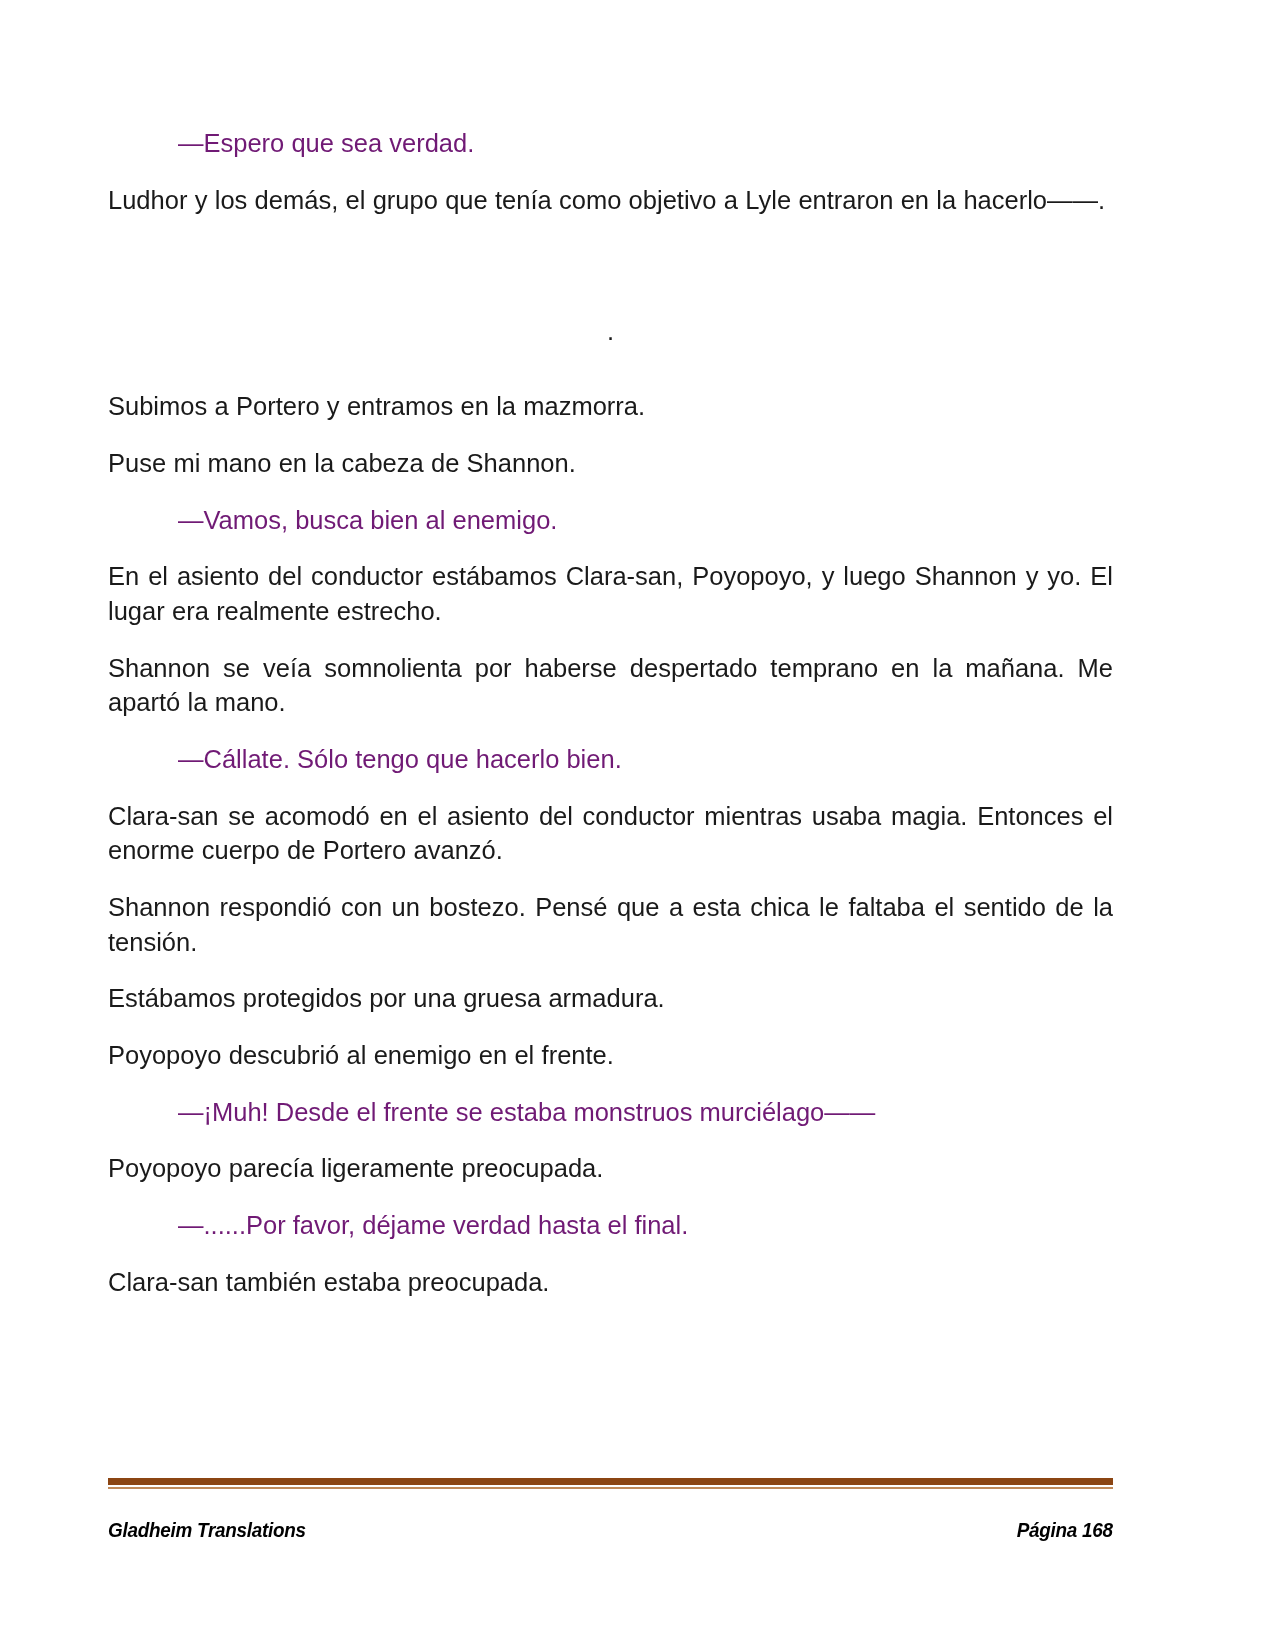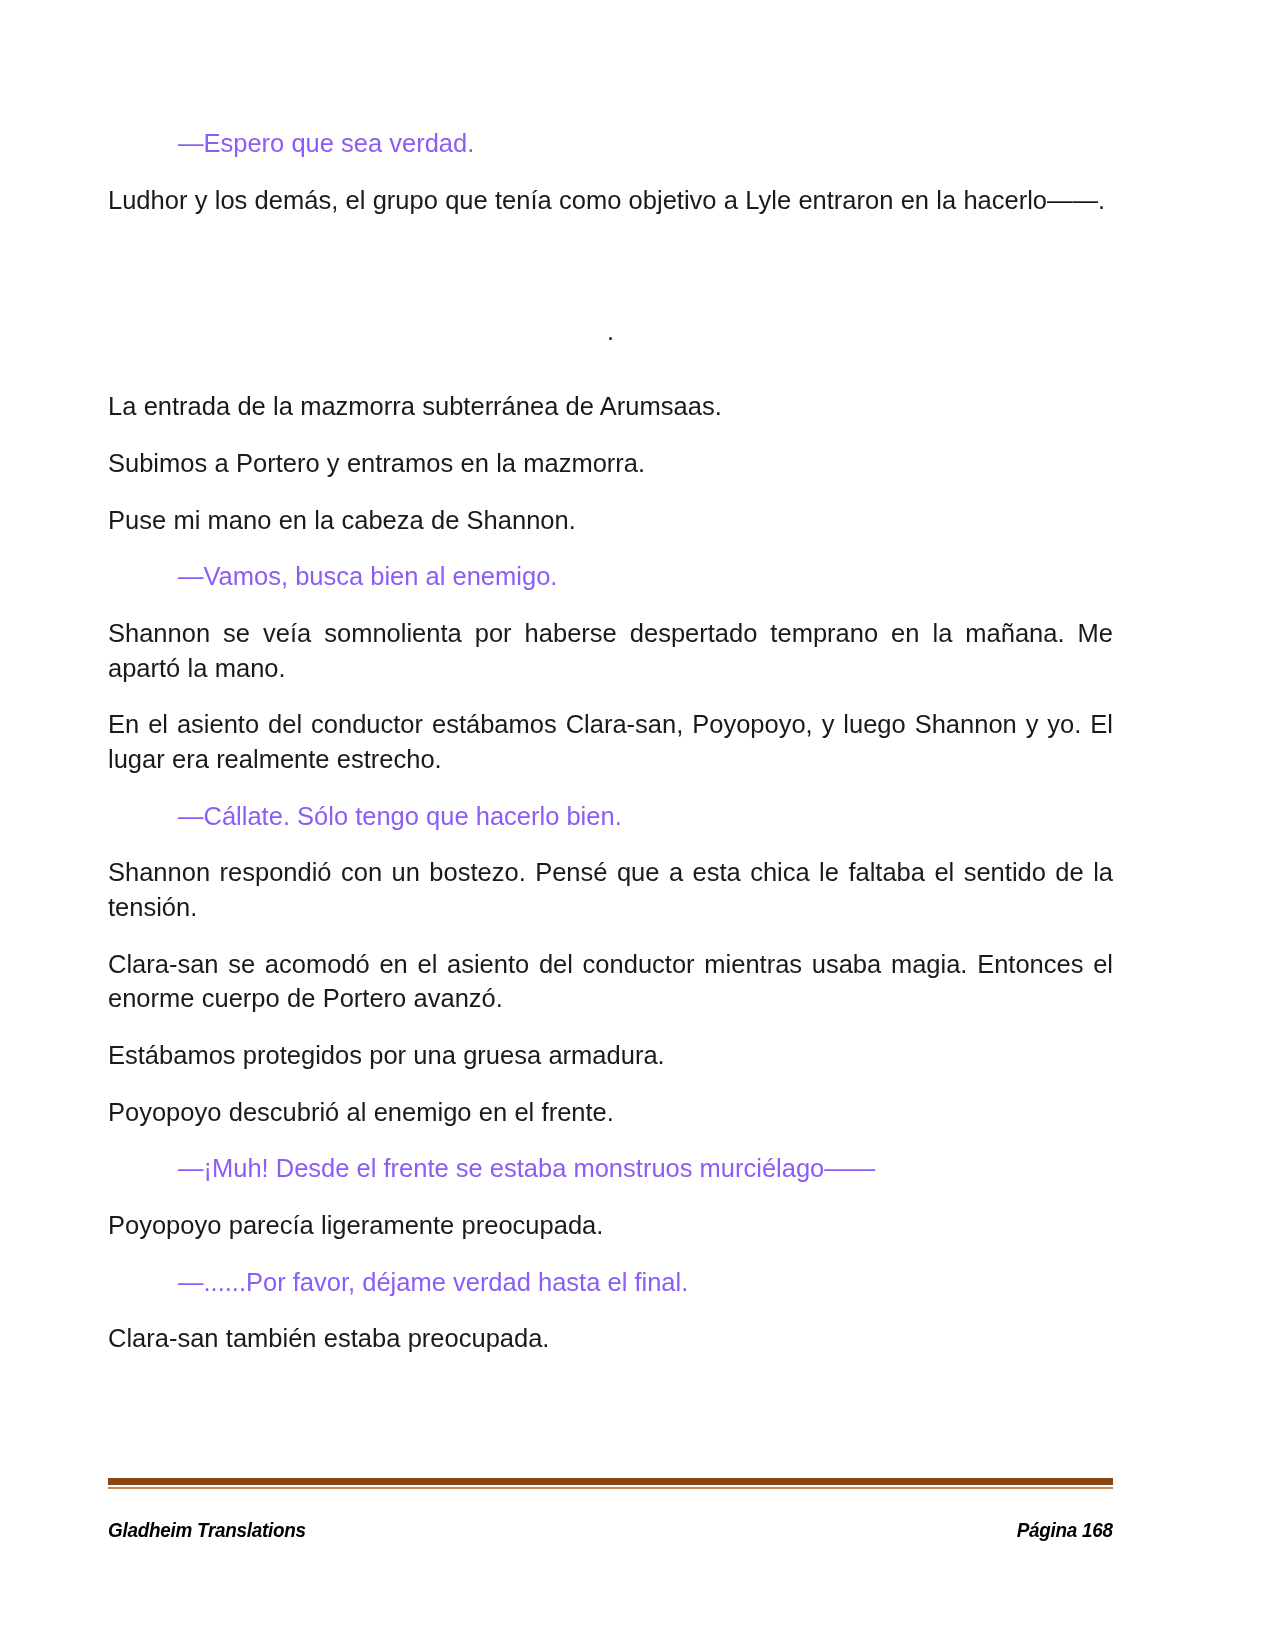--- a/index.html
+++ b/index.html
@@ -61,21 +61,21 @@
   p.para.last-line-natural {
     text-align-last: left;
   }
 
   p.dialogue {
     margin: 0 0 22px 0;
     padding-left: 70px;
     font-size: 25.5px;
     line-height: 1.36;
     text-align: left;
-    color: #8b5cf6;
+    color: #701a75;
   }
 
   
   .scene-break {
     margin: 0;
     height: 150px;
     position: relative;
   }
   .scene-break .dot {
     position: absolute;
@@ -146,29 +146,28 @@
 
 <div class="page">
 
 
   <div class="body-area" id="body-area">
       <p class="dialogue">—Espero que sea verdad.</p>
       <p class="para last-line-natural">Ludhor y los demás, el grupo que tenía como objetivo a Lyle entraron en la hacerlo——.</p>
       <div class="scene-break">
         <div class="dot">.</div>
       </div>
-      <p class="para last-line-natural">La entrada de la mazmorra subterránea de Arumsaas.</p>
       <p class="para last-line-natural">Subimos a Portero y entramos en la mazmorra.</p>
       <p class="para last-line-natural">Puse mi mano en la cabeza de Shannon.</p>
       <p class="dialogue">—Vamos, busca bien al enemigo.</p>
+      <p class="para last-line-natural">En el asiento del conductor estábamos Clara-san, Poyopoyo, y luego Shannon y yo. El lugar era realmente estrecho.</p>
       <p class="para last-line-natural">Shannon se veía somnolienta por haberse despertado temprano en la mañana. Me apartó la mano.</p>
-      <p class="para last-line-natural">En el asiento del conductor estábamos Clara-san, Poyopoyo, y luego Shannon y yo. El lugar era realmente estrecho.</p>
       <p class="dialogue">—Cállate. Sólo tengo que hacerlo bien.</p>
+      <p class="para last-line-natural">Clara-san se acomodó en el asiento del conductor mientras usaba magia. Entonces el enorme cuerpo de Portero avanzó.</p>
       <p class="para last-line-natural">Shannon respondió con un bostezo. Pensé que a esta chica le faltaba el sentido de la tensión.</p>
-      <p class="para last-line-natural">Clara-san se acomodó en el asiento del conductor mientras usaba magia. Entonces el enorme cuerpo de Portero avanzó.</p>
       <p class="para last-line-natural">Estábamos protegidos por una gruesa armadura.</p>
       <p class="para last-line-natural">Poyopoyo descubrió al enemigo en el frente.</p>
       <p class="dialogue">—¡Muh! Desde el frente se estaba monstruos murciélago——</p>
       <p class="para last-line-natural">Poyopoyo parecía ligeramente preocupada.</p>
       <p class="dialogue">—......Por favor, déjame verdad hasta el final.</p>
       <p class="para last-line-natural">Clara-san también estaba preocupada.</p>
     </div>
 
   <div class="footer">
     <div class="footer-rule-thick"></div>

